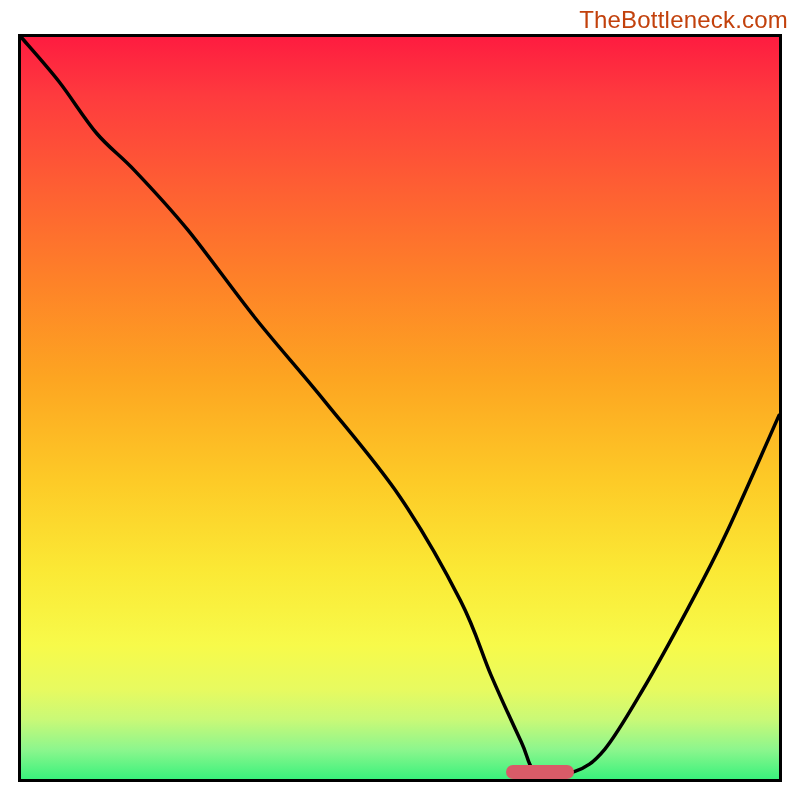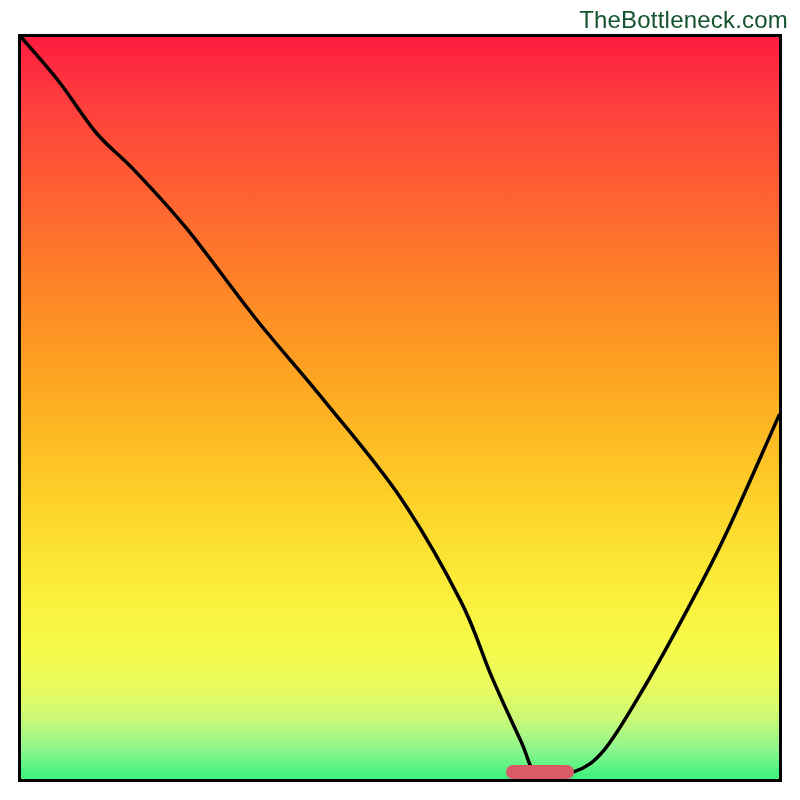--- a/index.html
+++ b/index.html
@@ -14,21 +14,21 @@
   .wrap {
     position: relative;
     width: 800px;
     height: 800px;
   }
   .attribution {
     position: absolute;
     top: 6px;
     right: 12px;
     font-size: 24px;
-    color: #14532d;
+    color: #c2410c;
     font-weight: 400;
     letter-spacing: 0.2px;
   }
   .plot-area {
     position: absolute;
     left: 18px;
     top: 34px;
     width: 764px;
     height: 748px;
     

